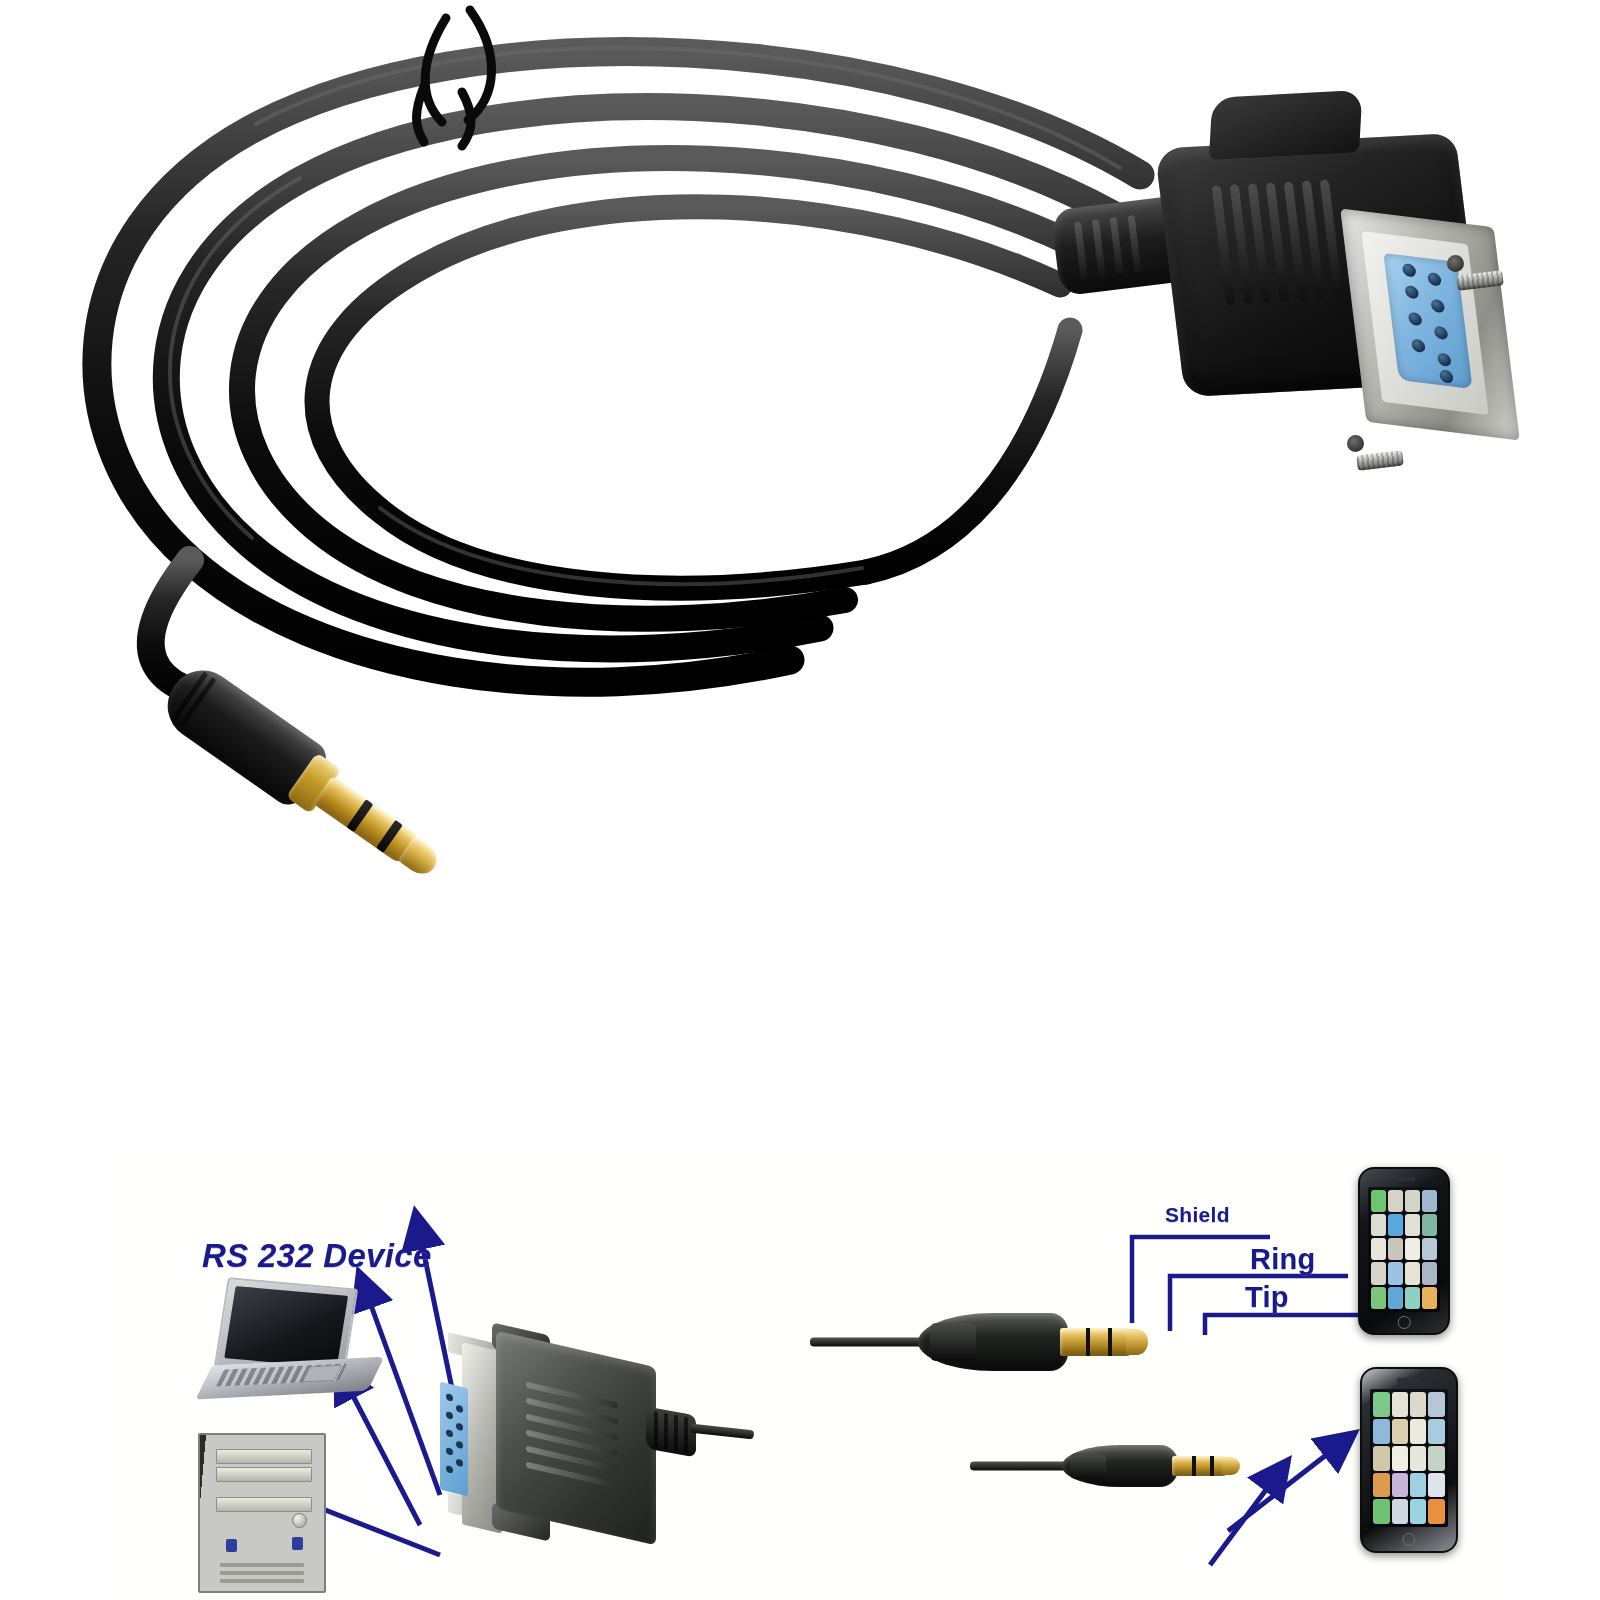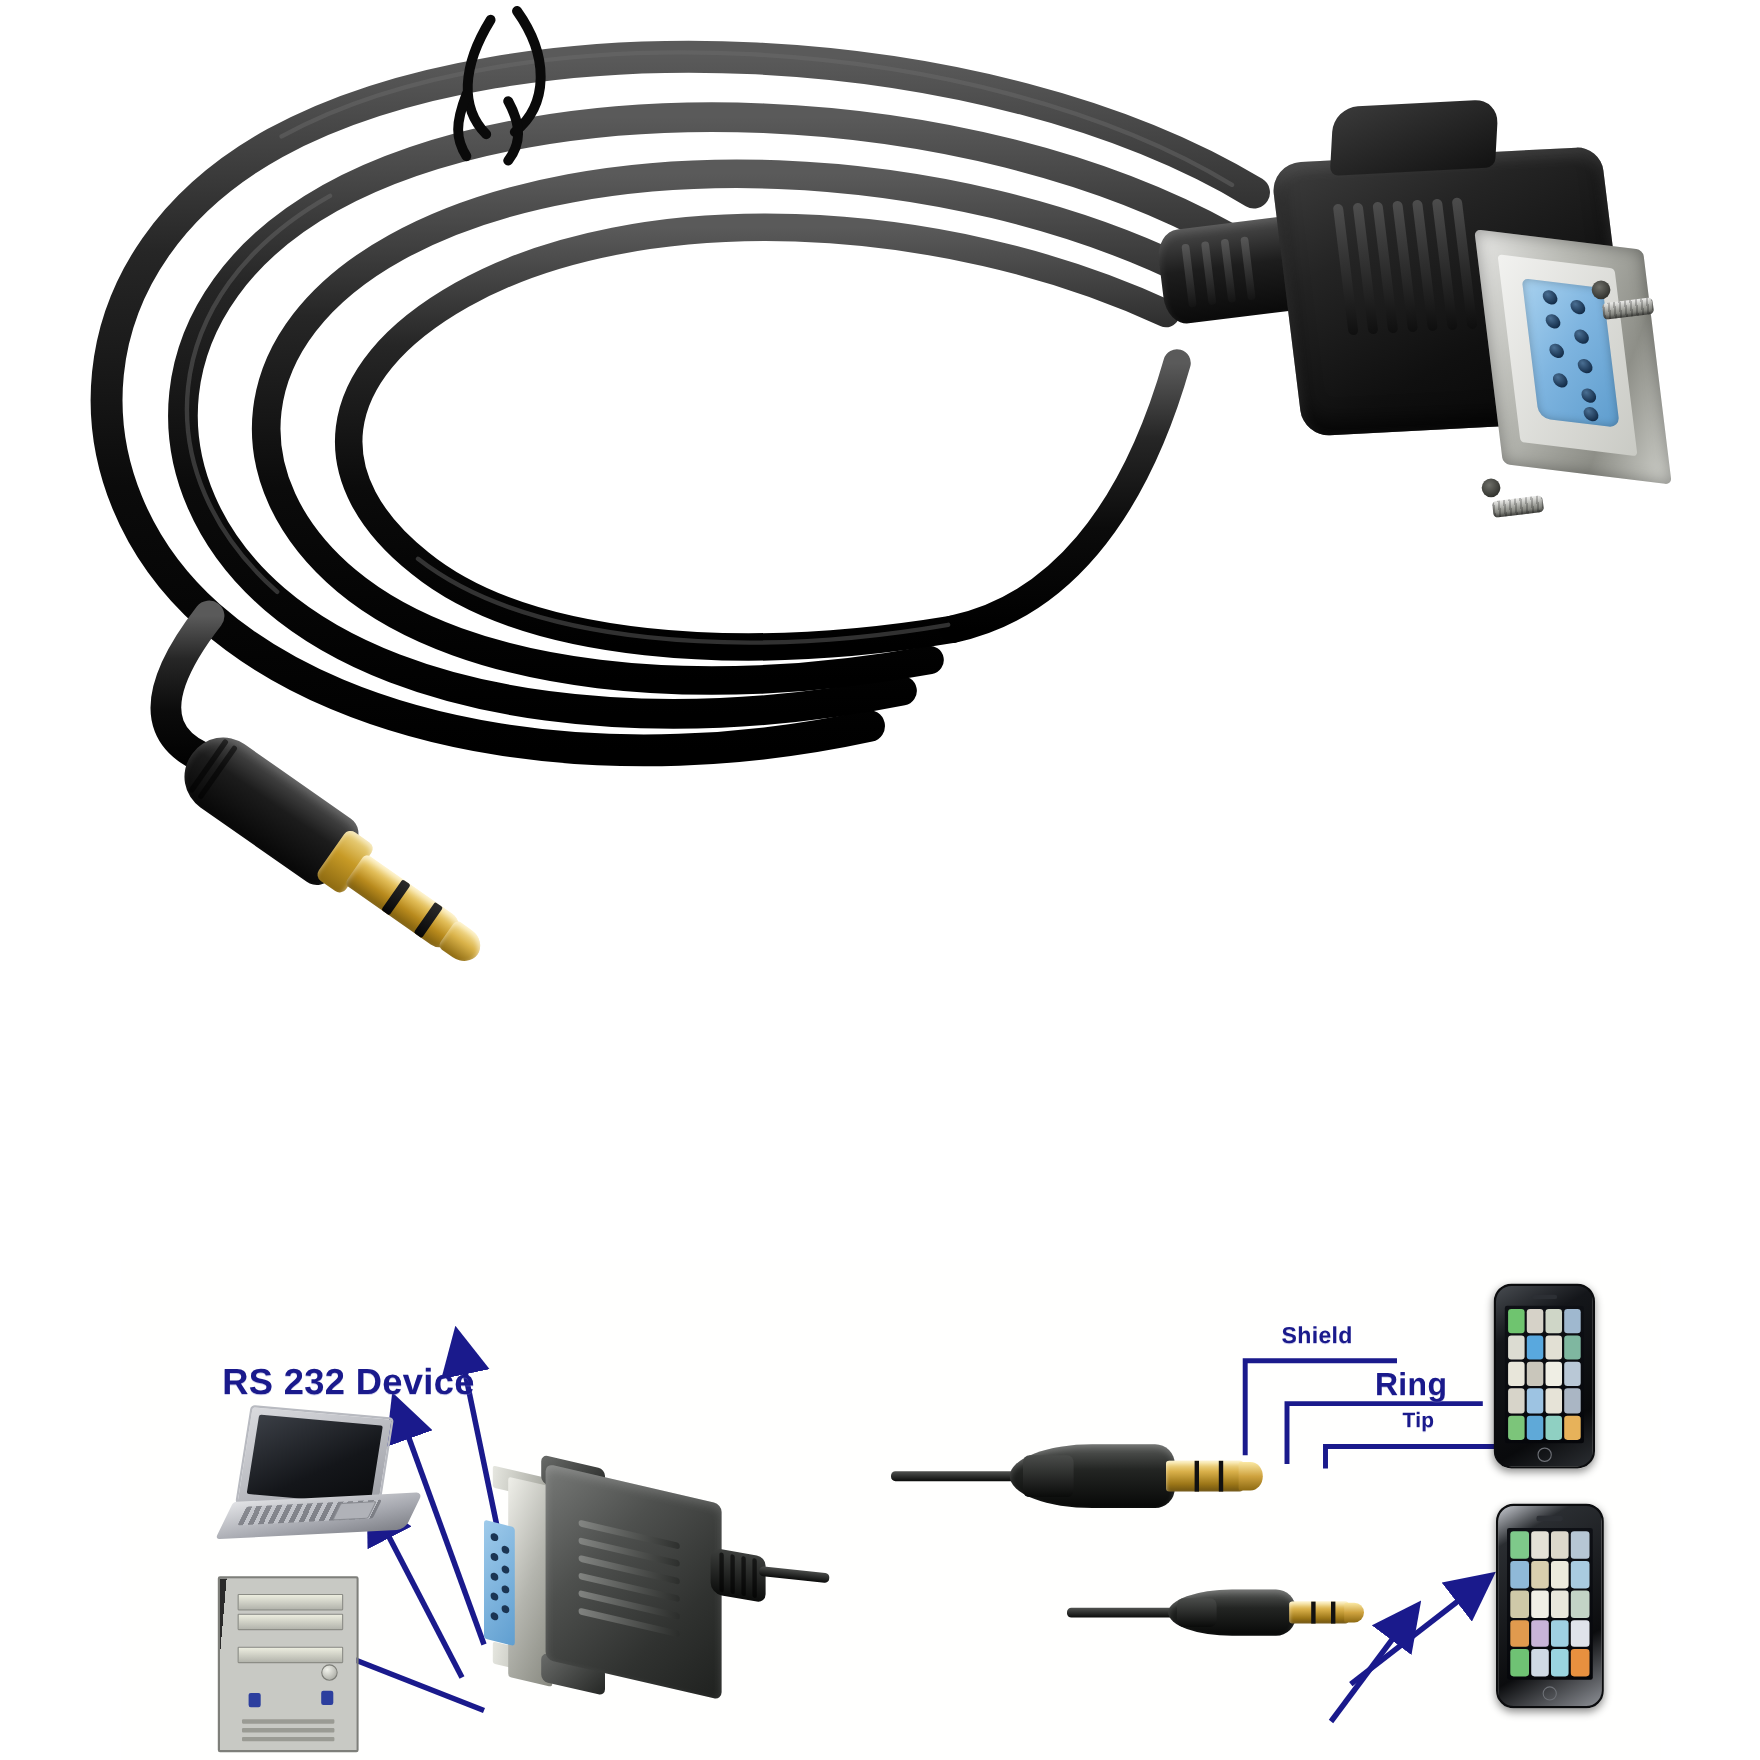--- a/index.html
+++ b/index.html
@@ -141,24 +141,24 @@
   .dlabel{
     position:absolute;
     color:#1a1a8c;
     font-weight:bold;
     font-family:"Liberation Sans", sans-serif;
     white-space:nowrap;
     letter-spacing:.3px;
     text-shadow:0 1px 0 rgba(120,120,200,.35);
   }
   #label-serial-port{left:92px;top:36px;font-size:33px;}
-  #label-rs232-device{left:92px;top:92px;font-size:33px;}
+  #label-rs232-device{left:92px;top:92px;font-size:33px;font-style:italic;}
   #label-shield{left:1055px;top:58px;font-size:21px;}
   #label-ring{left:1140px;top:98px;font-size:29px;}
-  #label-tip{left:1165px;top:136px;font-size:19px;}
+  #label-tip{left:1135px;top:136px;font-size:29px;}
 
   
   #laptop{position:absolute;left:90px;top:138px;width:180px;height:122px;}
   .lap-lid{
     position:absolute;left:20px;top:0;width:128px;height:86px;
     background:linear-gradient(150deg,#d9dade,#9a9ca3);
     border-radius:4px;transform:skewX(-9deg) skewY(5deg);
     border:2px solid #b8bac0;
   }
   .lap-screen{

